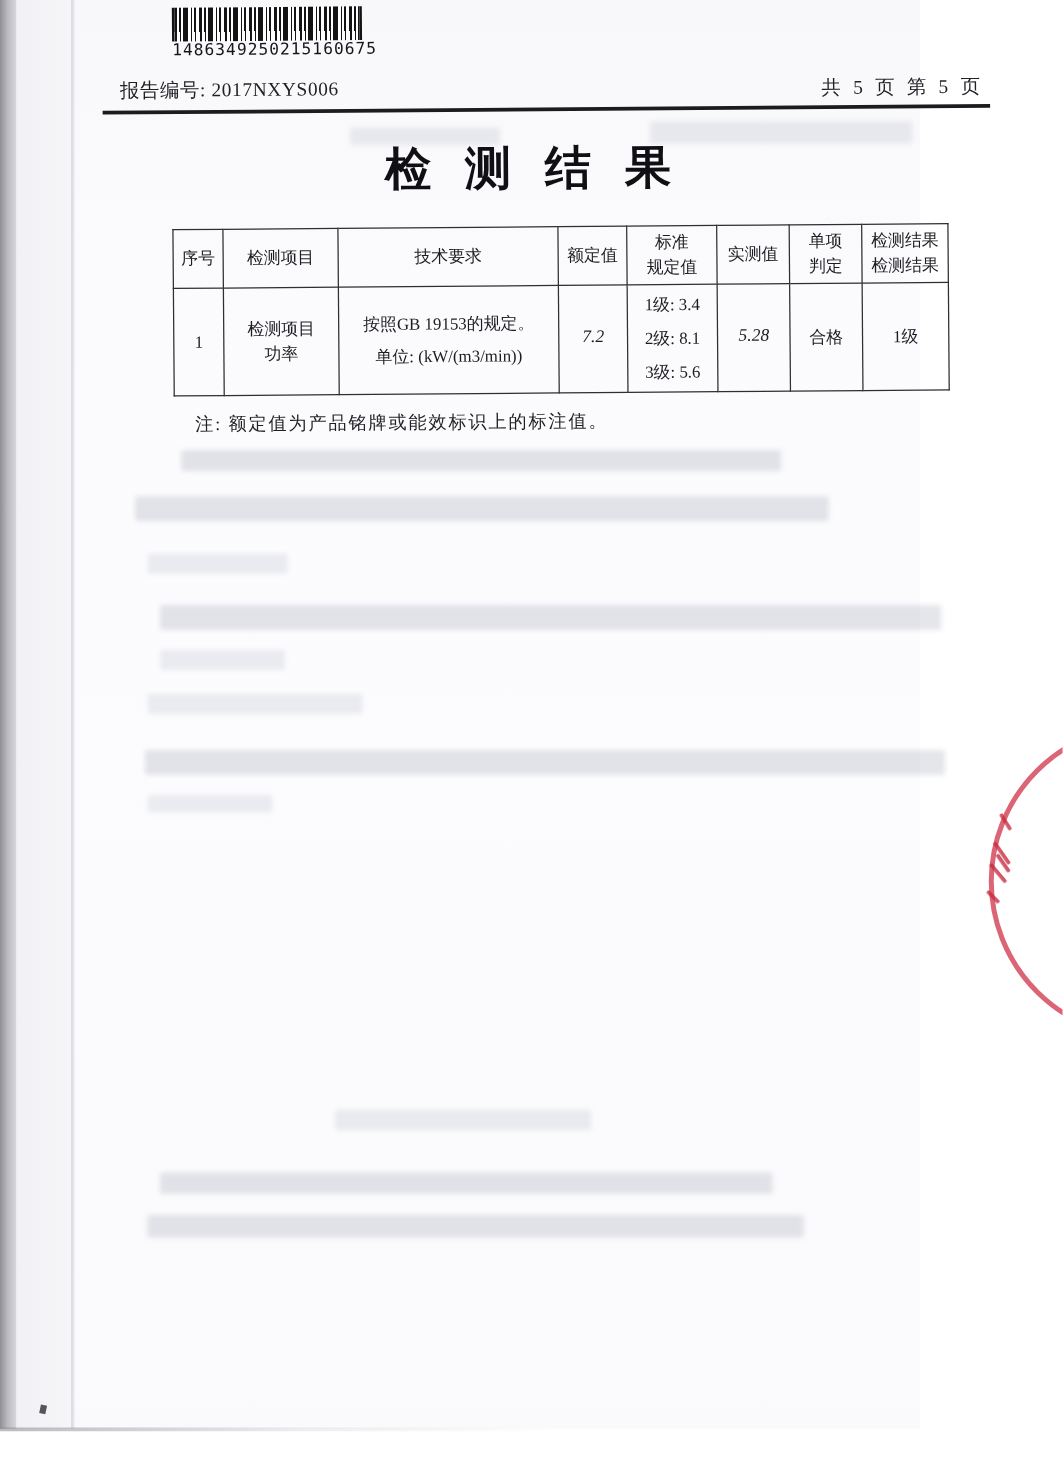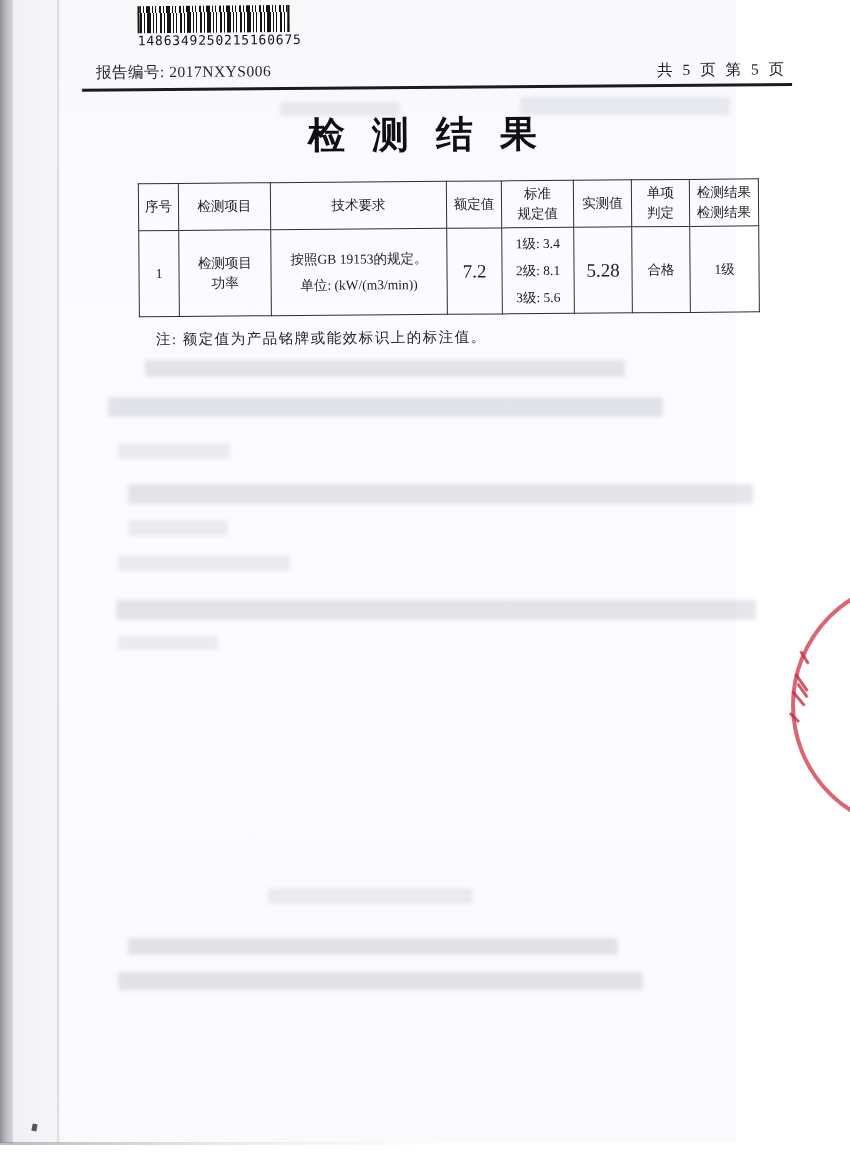--- a/index.html
+++ b/index.html
@@ -67,21 +67,21 @@
   table.results th,table.results td{
     border:1.5px solid #2e2e33;text-align:center;vertical-align:middle;
     padding:2px 3px;font-weight:normal;line-height:1.45;
   }
   table.results thead tr{height:47px;}
   table.results tbody tr{height:82px;}
   td.cell-left{text-align:left;padding-left:15px;}
   td.cell-req div{line-height:26px;white-space:nowrap;}
   td.cell-std{text-align:left;padding-left:7px;}
   td.cell-std div{line-height:27px;white-space:nowrap;}
-  .num-cell{font-size:19px;}
+  .num-cell{font-size:14px;font-style:italic;}
   
   .note{position:absolute;left:157px;top:328px;font-size:14.5px;letter-spacing:1.5px;}
   
   .ghost{position:absolute;background:rgba(118,126,148,.13);filter:blur(2px);border-radius:2px;}
   .ghost.dk{background:rgba(110,118,140,.18);}
   
   .stamp-arc{
     position:absolute;left:791px;top:578px;width:246px;height:246px;border-radius:50%;
     border:4px solid rgba(206,42,64,.72);filter:blur(.6px);
   }

